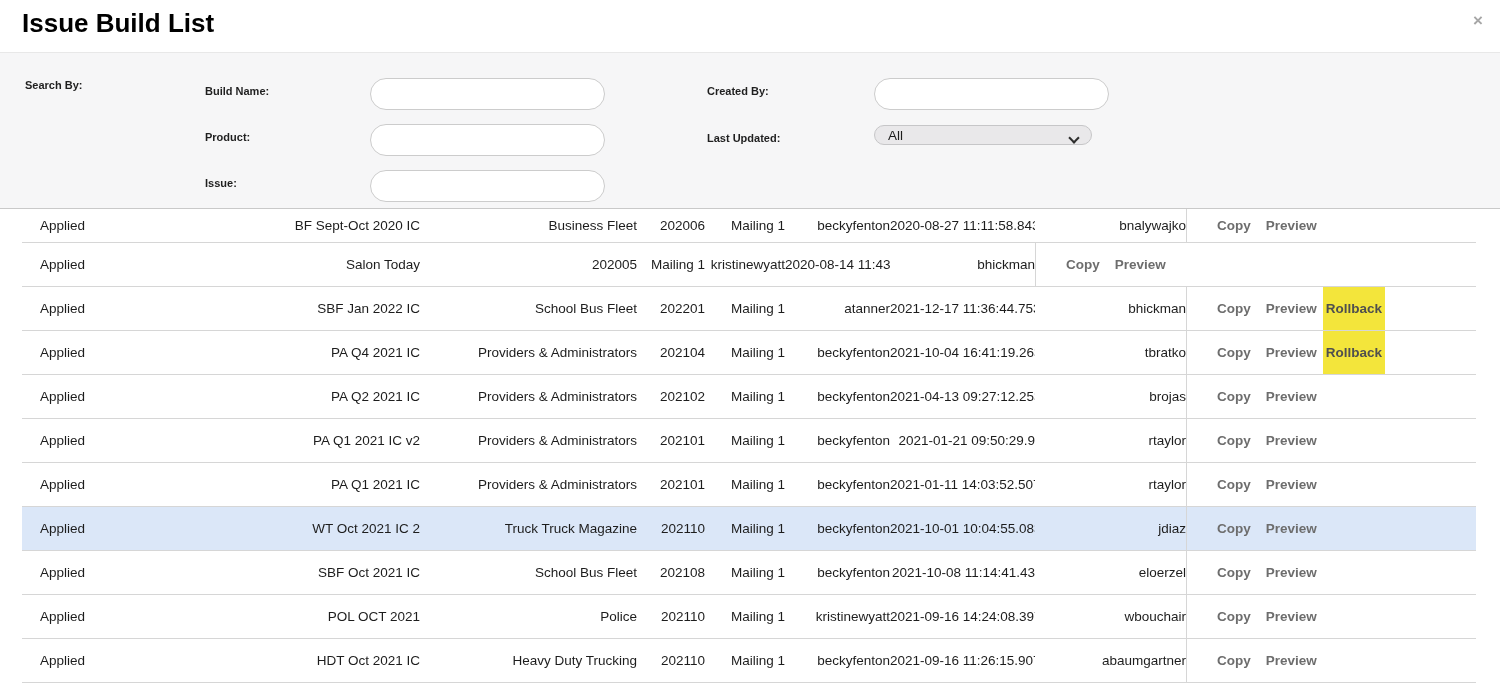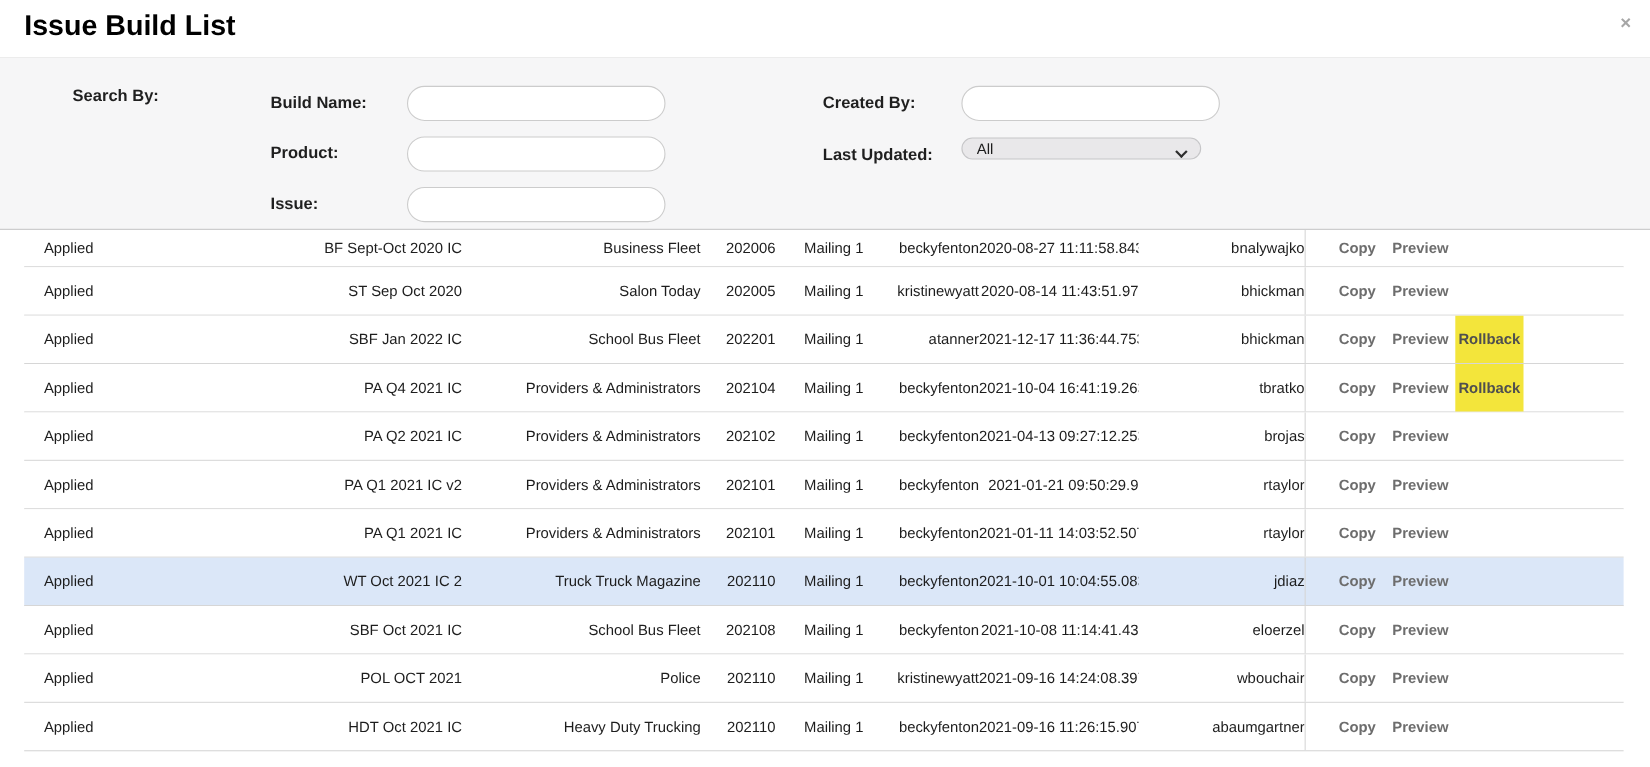--- a/index.html
+++ b/index.html
@@ -24,21 +24,21 @@
     width: 26px; height: 26px; text-align: center;
     font-size: 17px; font-weight: bold; color: #a6a6a6;
     line-height: 26px; cursor: pointer; border: none; background: transparent;
   }
   
   .search-panel {
     position: relative; height: 156px;
     background: #f6f6f7;
     border-bottom: 1px solid #c9c9c9;
   }
-  .panel-label { position: absolute; font-size: 15px; font-weight: bold; color: #1f1f1f; margin-left: 41px; }
+  .panel-label { position: absolute; font-size: 11px; font-weight: bold; color: #1f1f1f; }
   .search-by   { left: 25px;  top: 26px; }
   .lbl-build   { left: 205px; top: 32px; }
   .lbl-product { left: 205px; top: 78px; }
   .lbl-issue   { left: 205px; top: 124px; }
   .lbl-created { left: 707px; top: 32px; }
   .lbl-updated { left: 707px; top: 79px; }
   .pill-input {
     position: absolute; width: 235px; height: 32px;
     border: 1px solid #ccc; border-radius: 16px;
     background: #fff; padding: 0 14px; font-size: 13.5px;
@@ -132,21 +132,20 @@
     <div class="cell">2020-08-27 11:11:58.843</div>
     <div class="cell">bnalywajko</div>
     <div class="cell actions">
       <a class="action">Copy</a>
       <a class="action">Preview</a>
 
     </div>
   </div>
     <div class="row">
     <div class="cell status">Applied</div>
-    <div class="cell">ST Sep Oct 2020</div>
     <div class="cell">Salon Today</div>
     <div class="cell">202005</div>
     <div class="cell">Mailing 1</div>
     <div class="cell">kristinewyatt</div>
     <div class="cell">2020-08-14 11:43:51.97</div>
     <div class="cell">bhickman</div>
     <div class="cell actions">
       <a class="action">Copy</a>
       <a class="action">Preview</a>
 

